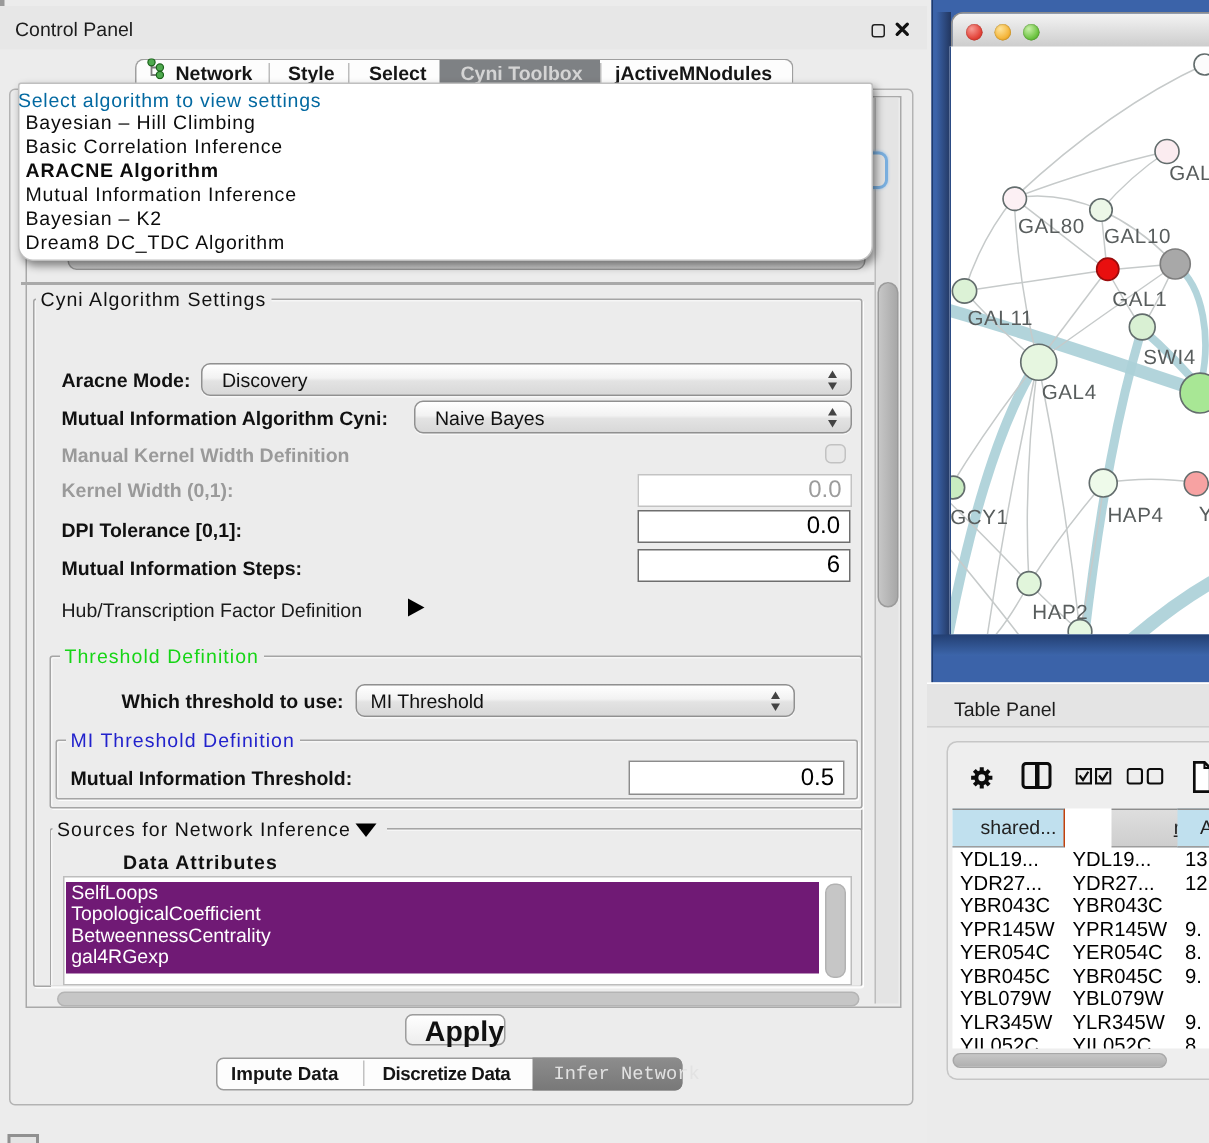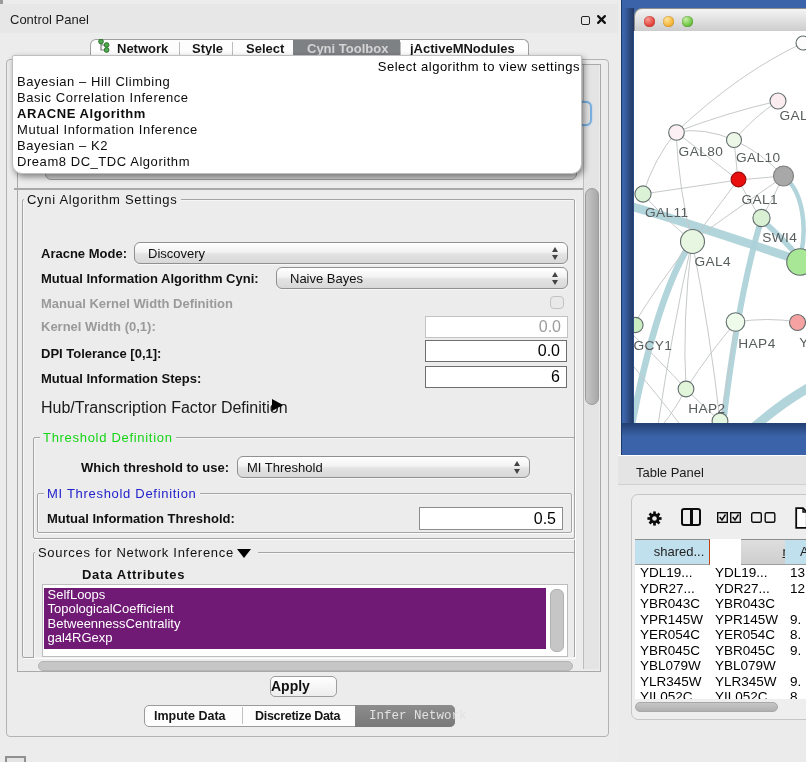--- a/index.html
+++ b/index.html
@@ -76,21 +76,21 @@
       <span class="spin"></span>
     </div>
 <div class="ab lbl dis" style="left:41px;top:296px;">Manual Kernel Width Definition</div>
 <div class="ab" style="left:550px;top:296px;width:12px;height:11px;background:#e9e9e9;border:1px solid #c2c2c2;border-radius:4px;"></div>
 <div class="ab lbl dis" style="left:41px;top:319px;">Kernel Width (0,1):</div>
 <div class="tfield" style="left:425px;top:316px;width:135px;height:19px;border:1px solid #c3c3c3;color:#9c9c9c;padding:1px 6px 0 0;line-height:18px;">0.0</div>
 <div class="ab lbl" style="left:41px;top:346px;">DPI Tolerance [0,1]:</div>
 <div class="tfield" style="left:425px;top:340px;width:134px;height:19px;border:1.5px solid #6e6e6e;color:#000;padding:1px 6px 0 0;line-height:18px;">0.0</div>
 <div class="ab lbl" style="left:41px;top:371px;">Mutual Information Steps:</div>
 <div class="tfield" style="left:425px;top:366px;width:134px;height:19px;border:1.5px solid #6e6e6e;color:#000;padding:1px 6px 0 0;line-height:18px;">6</div>
-<div class="ab" style="left:41px;top:399px;font-size:16px;color:#1b1b1b;white-space:nowrap;">Hub/Transcription Factor Definition</div>
+<div class="ab" style="left:41px;top:399px;font-size:13px;color:#1b1b1b;white-space:nowrap;">Hub/Transcription Factor Definition</div>
 <div class="ab" style="left:272px;top:399px;width:0;height:0;border-top:6.5px solid transparent;border-bottom:6.5px solid transparent;border-left:11px solid #000;"></div>
 
 <div class="ab gbox" style="left:33px;top:437px;width:540px;height:100px;">
   <span class="gtitle" style="left:6px;color:#16d516;">Threshold Definition</span>
 </div>
 <div class="ab lbl" style="left:81px;top:460px;">Which threshold to use:</div>
 <div class="combo" style="left:237px;top:456px;width:291px;height:20px;">
       <span class="ct">MI Threshold</span>
       <span class="spin"></span>
     </div>
@@ -105,33 +105,33 @@
 </div>
 <div class="ab" style="left:237px;top:549px;width:0;height:0;border-left:7px solid transparent;border-right:7px solid transparent;border-top:9px solid #000;"></div>
 <div class="ab lbl" style="left:46px;top:567px;letter-spacing:0.7px;padding-left:36px;">Data Attributes</div>
 
 <div class="ab" style="left:42px;top:584px;width:524px;height:71px;background:#ffffff;border:1px solid #bdbdbd;"></div>
 <div class="ab" style="left:43.5px;top:588px;width:498.5px;height:61px;background:#701a75;color:#fff;font-size:13px;line-height:14.3px;padding:0 0 0 4px;">SelfLoops<br>TopologicalCoefficient<br>BetweennessCentrality<br>gal4RGexp</div>
 <div class="ab" style="left:550px;top:589px;width:12px;height:61px;background:#c6c6c6;border:1px solid #b2b2b2;border-radius:6px;"></div>
 
 <div class="ab" style="left:38px;top:661px;width:533px;height:8px;background:#c6c6c6;border:1px solid #b4b4b4;border-radius:5px;"></div>
 
-<div class="ab" style="left:270px;top:676px;width:65px;height:18px;background:linear-gradient(#ffffff,#ededed);border:1px solid #9d9d9d;border-radius:5px;text-align:left;font-size:14px;font-weight:bold;color:#111;padding-top:1px;">Apply</div>
+<div class="ab" style="left:270px;top:676px;width:65px;height:18px;background:linear-gradient(#ffffff,#ededed);border:1px solid #9d9d9d;border-radius:5px;text-align:right;font-size:19px;font-weight:bold;color:#111;padding-top:1px;">Apply</div>
 
 <div class="ab" style="left:144px;top:705px;width:309px;height:20px;background:#fdfdfd;border:1px solid #9b9b9b;border-radius:5px;"></div>
 <div class="ab" style="left:242px;top:707px;width:1px;height:17px;background:#c2c2c2;"></div>
 <div class="ab" style="left:355px;top:705px;width:100px;height:22px;background:linear-gradient(#8d8d8d,#787878);border-radius:0 5px 5px 0;"></div>
 <div class="ab" style="left:154px;top:709px;font-size:12.5px;font-weight:bold;color:#151515;">Impute Data</div>
 <div class="ab" style="left:255px;top:709px;font-size:12.5px;font-weight:bold;color:#151515;letter-spacing:-0.3px;">Discretize Data</div>
 <div class="ab" style="left:369px;top:709px;font-size:12.5px;color:#e2e2e2;font-family:Liberation Mono, monospace;">Infer Network</div>
 
 <div class="ab" style="left:5px;top:756px;width:17px;height:10px;border:2px solid #909090;background:#e4e4e4;"></div>
 
 <div class="ab" style="left:12px;top:55px;width:568px;height:117px;background:#ffffff;border:1px solid #bfbfbf;border-radius:2px 2px 10px 10px;box-shadow:2px 3px 6px rgba(0,0,0,.45);"></div>
-<div class="ab" style="left:12px;top:59px;width:568px;font-size:13px;color:#000000;text-align:right;letter-spacing:0.5px;">Select algorithm to view settings</div>
+<div class="ab" style="left:12px;top:59px;width:568px;font-size:13px;color:#0369a1;text-align:left;letter-spacing:0.5px;">Select algorithm to view settings</div>
 <div class="ab" style="left:17px;top:73.5px;width:540px;font-size:13px;color:#0c0c0c;line-height:16.1px;letter-spacing:0.55px;">Bayesian – Hill Climbing<br>Basic Correlation Inference<br><b>ARACNE Algorithm</b><br>Mutual Information Inference<br>Bayesian – K2<br>Dream8 DC_TDC Algorithm</div>
 
 <div class="ab" style="left:621px;top:0;width:185px;height:455px;background:#3b63a9;border-left:1px solid #1e3b6e;"></div>
 <div class="ab" style="left:624px;top:8px;width:10px;height:420px;background:linear-gradient(90deg,rgba(30,45,80,0),rgba(26,39,70,0.75));"></div>
 
 <div class="ab" style="left:634px;top:8px;width:172px;height:23px;background:linear-gradient(#f4f4f4,#cbcbcb);border:1px solid #8d8d8d;border-bottom:1px solid #7d7d7d;border-radius:8px 0 0 0;border-right:none;"></div>
 <div class="ab" style="left:644px;top:16px;width:11px;height:11px;border-radius:50%;background:radial-gradient(circle at 35% 30%,#f79b94,#e4463c 60%,#c52e24);box-shadow:inset 0 0 1px #8c1d14;"></div>
 <div class="ab" style="left:663px;top:16px;width:11px;height:11px;border-radius:50%;background:radial-gradient(circle at 35% 30%,#fde39a,#f5b63b 60%,#d8921a);box-shadow:inset 0 0 1px #8f6206;"></div>
 <div class="ab" style="left:682px;top:16px;width:11px;height:11px;border-radius:50%;background:radial-gradient(circle at 35% 30%,#c8f0a8,#6fc544 60%,#4da02a);box-shadow:inset 0 0 1px #2e6812;"></div>
 

